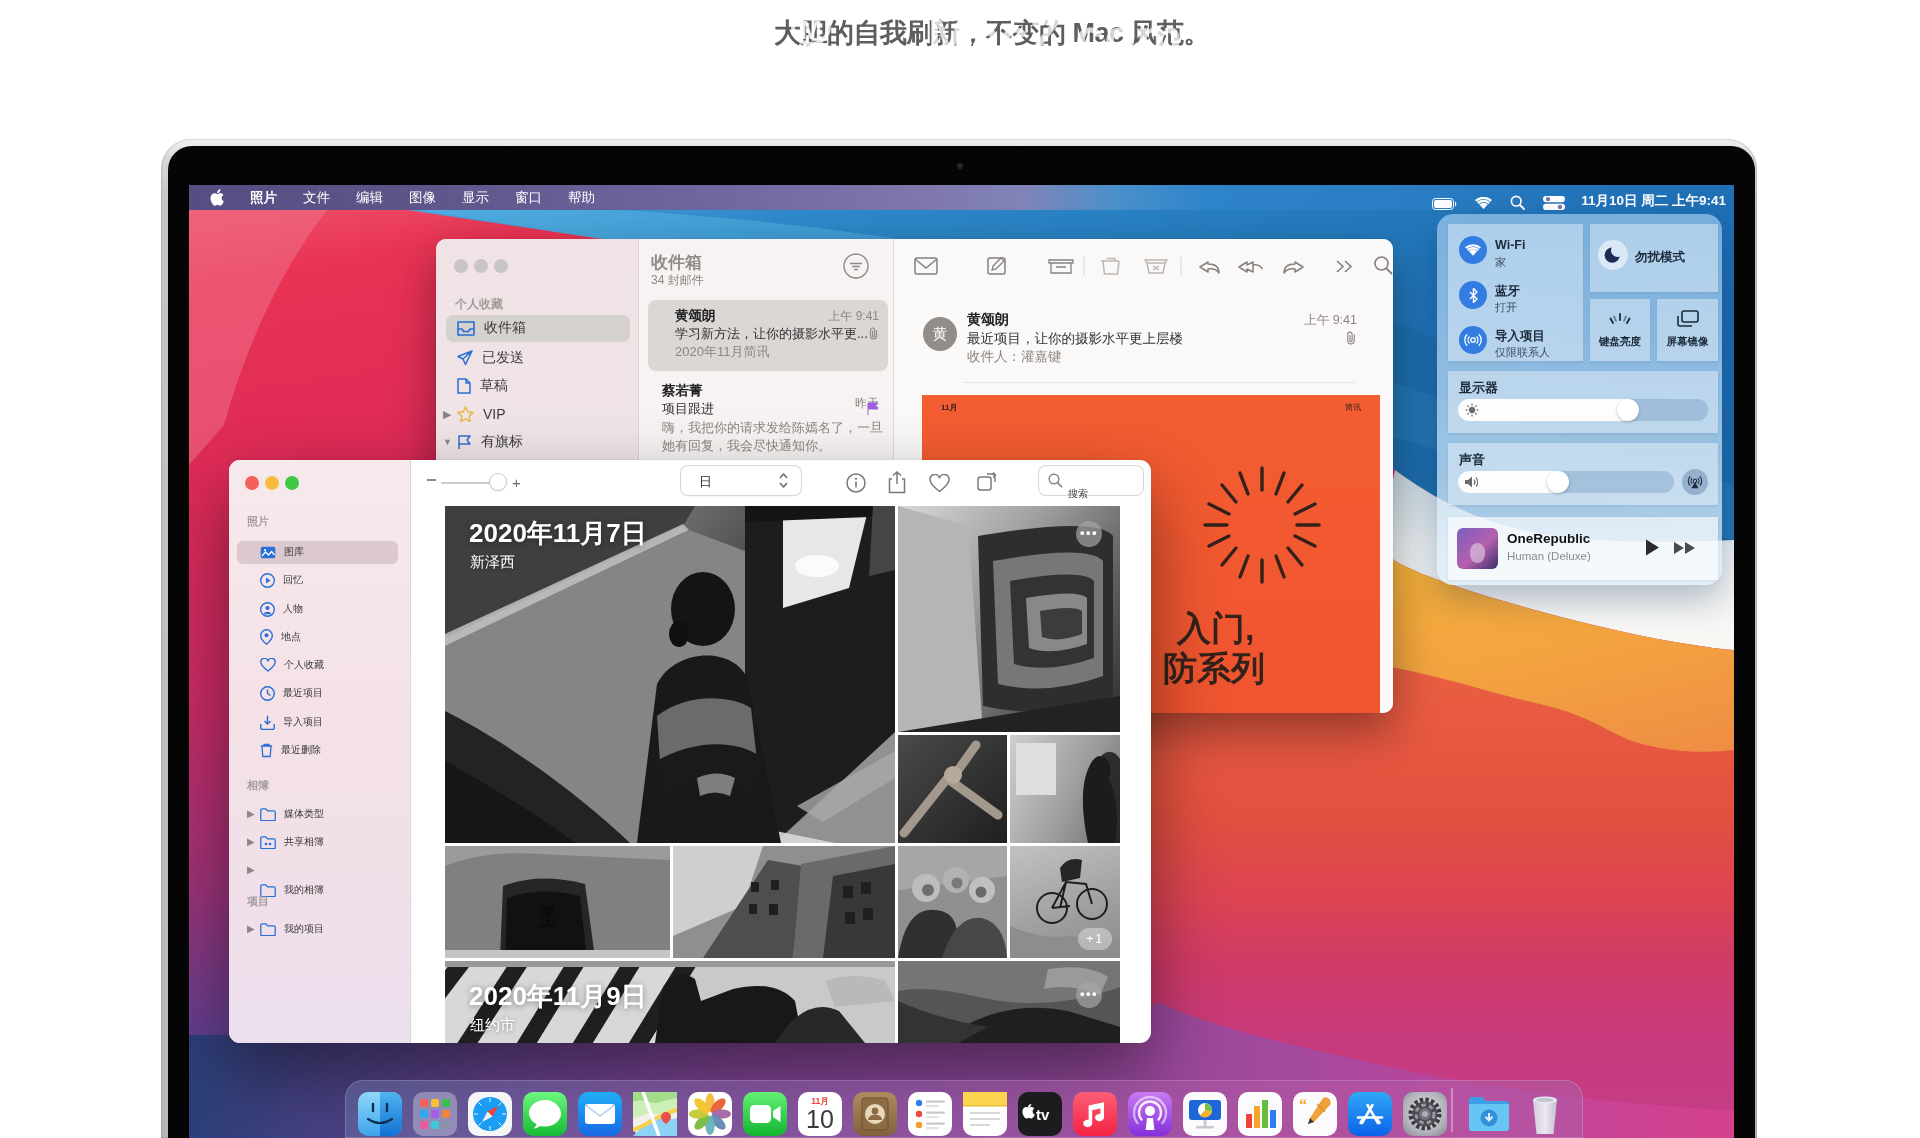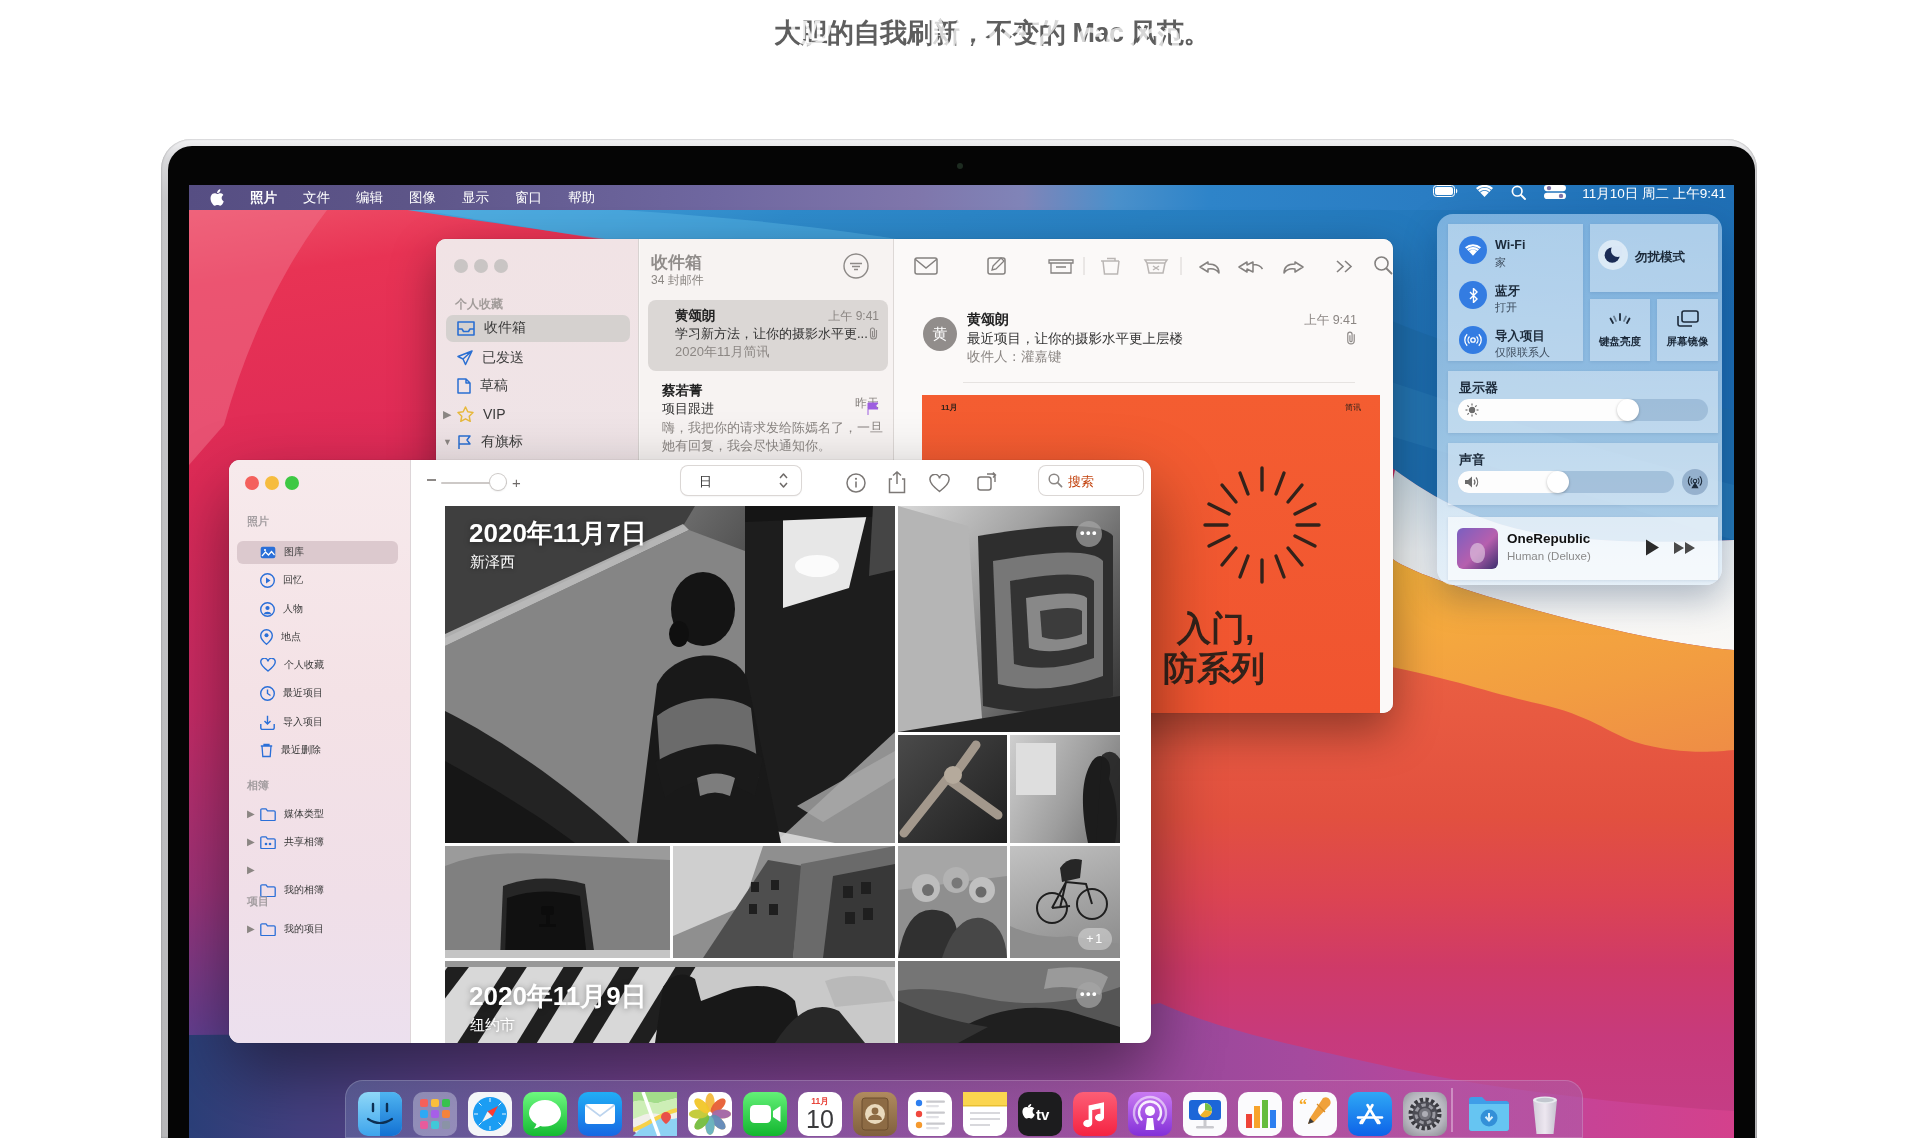--- a/index.html
+++ b/index.html
@@ -29,21 +29,21 @@
     overflow:hidden; background:#d0356b; }
   #wallsvg { position:absolute; left:0; top:0; }
 
   
   #menubar { position:absolute; left:0; top:0; width:1545px; height:25px;
     background:linear-gradient(90deg,#564e83 0%,#5d5588 14%,#6f67a0 34%,#7f76ab 47%,#8084b8 54%,#4a90cb 60%,#2e84c9 66%,#2a7dc3 80%,#2173b9 92%,#206fb5 100%);
     display:flex; align-items:center; color:#fff; font-size:13.5px; }
   #menubar .mi { margin:0 13px; white-space:nowrap; }
   #menubar .appname { font-weight:700; }
   #mright { position:absolute; right:8px; top:0; height:25px; display:flex;
-    align-items:flex-start; color:#fff; font-size:13.5px; font-weight:400;}
+    align-items:flex-end; color:#fff; font-size:13.5px; font-weight:700;}
 
   
   #mailwin { position:absolute; left:247px; top:54px; width:957px; height:474px;
     border-radius:10px; background:#fbf9f8; overflow:hidden;
     box-shadow:0 18px 45px rgba(0,0,0,0.38), 0 0 1px rgba(0,0,0,0.3); }
   #mailside { position:absolute; left:0; top:0; width:203px; height:474px;
     background:linear-gradient(180deg,#f1e3e5 0%,#efe4e7 50%,#eee5e9 100%);
     border-right:1px solid #d8d3d1; }
   #maillist { position:absolute; left:204px; top:0; width:254px; height:474px;
     background:#f7f3f2; border-right:1px solid #ddd8d6; }
@@ -558,21 +558,21 @@
         </svg>
       <svg style="position:absolute;left:747px;top:12px;" width="21" height="21" viewBox="0 0 21 21">
           <rect x="2" y="5" width="13" height="13" rx="2.5" fill="none" stroke="#7c7876" stroke-width="1.5"></rect>
           <path d="M11,2 h5 a3,3 0 0 1 3,3 v5 M17,0.5 L19.5,3 17,5.5" fill="none" stroke="#7c7876" stroke-width="1.4"></path>
         </svg>
       <div style="position:absolute;left:810px;top:6px;width:104px;height:29px;border-radius:7px;background:#fff;box-shadow:0 0 0 1px #dbd7d5;">
         <svg style="position:absolute;left:9px;top:7px;" width="15" height="15" viewBox="0 0 15 15">
             <circle cx="6" cy="6" r="4.8" fill="none" stroke="#8b8785" stroke-width="1.5"></circle>
             <line x1="9.6" y1="9.6" x2="13.6" y2="13.6" stroke="#8b8785" stroke-width="1.7" stroke-linecap="round"></line>
           </svg>
-        <span style="position:absolute;left:29px;top:7px;font-size:13px;color:#c2410c;">搜索</span>
+        <span style="position:absolute;left:29px;top:21px;font-size:10px;color:#404040;">搜索</span>
       </div>
 
       <div class="photo" style="left:216px;top:46px;width:450px;height:337px;">
         <svg width="450" height="337" viewBox="0 0 450 337">
           <defs>
             <linearGradient id="pw1" x1="0" y1="0" x2="1" y2="0.55">
               <stop offset="0" stop-color="#9a9a9a"></stop>
                 <stop offset="0.35" stop-color="#777"></stop>
               <stop offset="0.62" stop-color="#4a4a4a"></stop>
                 <stop offset="1" stop-color="#262626"></stop>

